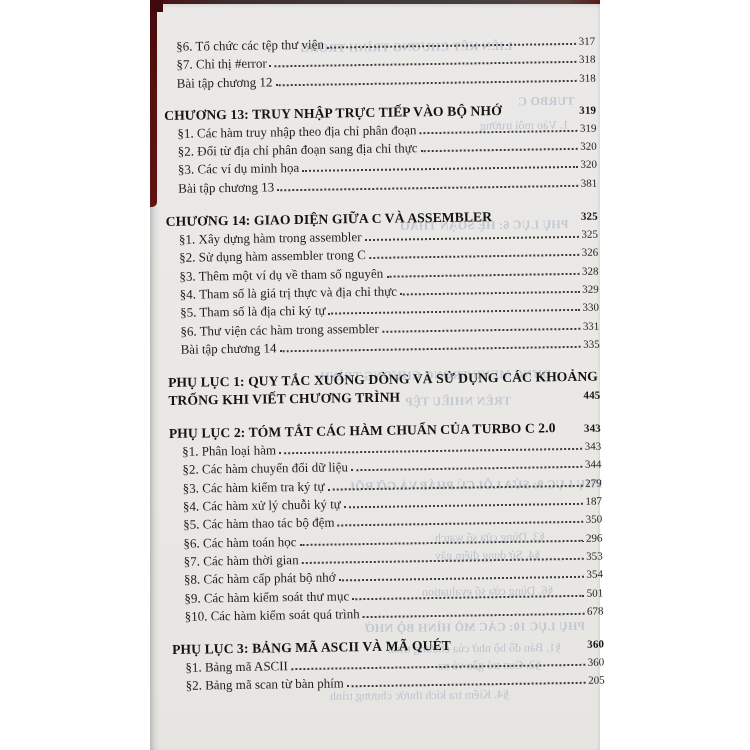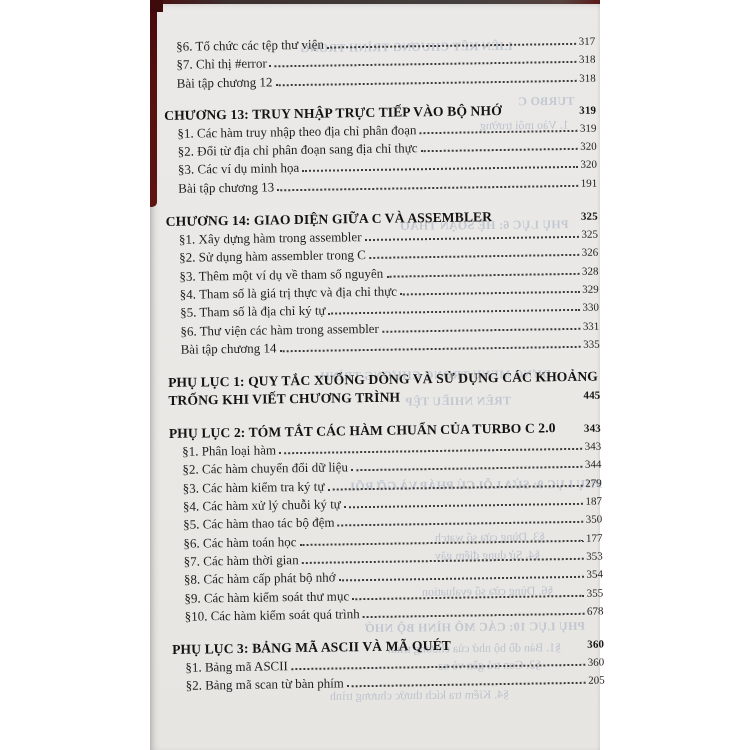--- a/index.html
+++ b/index.html
@@ -112,21 +112,21 @@
           <span class="pg">320</span>
         </div>
       <div class="row e">
           <span class="lb">§3. Các ví dụ minh họa</span>
           <span class="dt"></span>
           <span class="pg">320</span>
         </div>
       <div class="row e">
           <span class="lb">Bài tập chương 13</span>
           <span class="dt"></span>
-          <span class="pg">191</span>
+          <span class="pg">381</span>
         </div>
     </div>
 
     <div class="g">
       <div class="row h">
           <span class="lb">CHƯƠNG 14: GIAO DIỆN GIỮA C VÀ ASSEMBLER</span>
           <span class="sp"></span>
           <span class="pg">325</span>
         </div>
       <div class="row e">
@@ -204,36 +204,36 @@
           <span class="pg">187</span>
         </div>
       <div class="row e">
           <span class="lb">§5. Các hàm thao tác bộ đệm</span>
           <span class="dt"></span>
           <span class="pg">350</span>
         </div>
       <div class="row e">
           <span class="lb">§6. Các hàm toán học</span>
           <span class="dt"></span>
-          <span class="pg">177</span>
+          <span class="pg">296</span>
         </div>
       <div class="row e">
           <span class="lb">§7. Các hàm thời gian</span>
           <span class="dt"></span>
           <span class="pg">353</span>
         </div>
       <div class="row e">
           <span class="lb">§8. Các hàm cấp phát bộ nhớ</span>
           <span class="dt"></span>
           <span class="pg">354</span>
         </div>
       <div class="row e">
           <span class="lb">§9. Các hàm kiểm soát thư mục</span>
           <span class="dt"></span>
-          <span class="pg">355</span>
+          <span class="pg">501</span>
         </div>
       <div class="row e">
           <span class="lb">§10. Các hàm kiểm soát quá trình</span>
           <span class="dt"></span>
           <span class="pg">678</span>
         </div>
     </div>
 
     <div class="g">
       <div class="row h">

